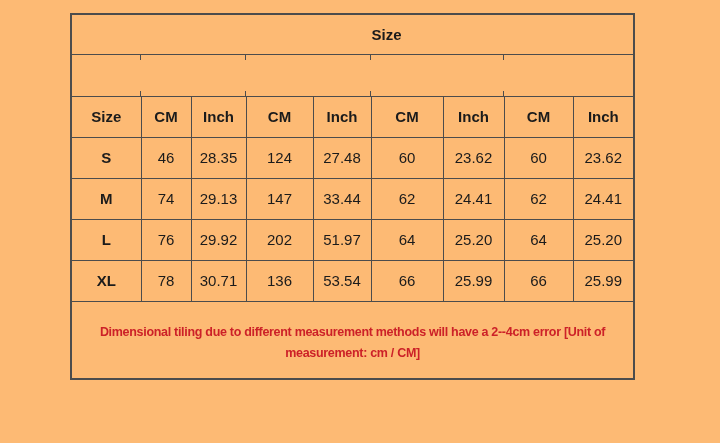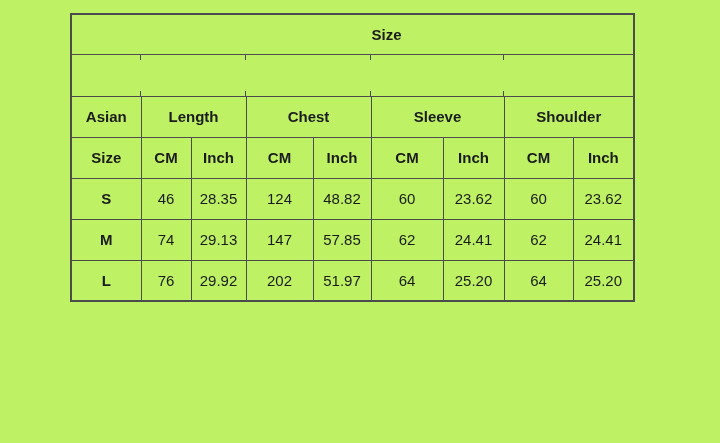--- a/index.html
+++ b/index.html
@@ -1,18 +1,18 @@
 <!DOCTYPE html>
 <html><head>
 <meta charset="utf-8">
 <style>
   * { margin:0; padding:0; box-sizing:border-box; }
   html,body { width:720px; height:443px; background:#fefefe; overflow:hidden; }
   .canvas {
-    position:relative; width:720px; height:443px; background:#bef264;
+    position:relative; width:720px; height:443px; background:#fdba74;
     font-family:"Liberation Sans","DejaVu Sans",sans-serif; color:#1b1b1b;
   }
   table.size-table {
     position:absolute; left:70px; top:13px; width:563px;
     border-collapse:collapse; table-layout:fixed;
     border:2px solid #4c4c4c;
   }
   table.size-table td {
     border:1px solid #4c4c4c;
     text-align:center; vertical-align:middle;
@@ -82,72 +82,82 @@
         <i class="tick t" style="left:173px"></i>
         <i class="tick t" style="left:298px"></i>
         <i class="tick t" style="left:431px"></i>
         <i class="tick b" style="left:68px"></i>
         <i class="tick b" style="left:173px"></i>
         <i class="tick b" style="left:298px"></i>
         <i class="tick b" style="left:431px"></i>
       </td>
     </tr>
 
-    <tr class="r-group">
-      <td class="group-cell">Asian</td>
-      <td class="group-cell" colspan="2">Length</td>
-      <td class="group-cell" colspan="2">Chest</td>
-      <td class="group-cell" colspan="2">Sleeve</td>
-      <td class="group-cell" colspan="2">Shoulder</td>
-    </tr>
 
     <tr class="r-unit">
       <td class="unit-cell">Size</td>
       <td class="unit-cell">CM</td>
       <td class="unit-cell">Inch</td>
       <td class="unit-cell">CM</td>
       <td class="unit-cell">Inch</td>
       <td class="unit-cell">CM</td>
       <td class="unit-cell">Inch</td>
       <td class="unit-cell">CM</td>
       <td class="unit-cell">Inch</td>
     </tr>
 
     <tr class="r-data">
       <td class="size-label">S</td>
       <td class="num-cell">46</td>
       <td class="num-cell">28.35</td>
       <td class="num-cell">124</td>
-      <td class="num-cell">48.82</td>
+      <td class="num-cell">27.48</td>
       <td class="num-cell">60</td>
       <td class="num-cell">23.62</td>
       <td class="num-cell">60</td>
       <td class="num-cell">23.62</td>
     </tr>
 
     <tr class="r-data">
       <td class="size-label">M</td>
       <td class="num-cell">74</td>
       <td class="num-cell">29.13</td>
       <td class="num-cell">147</td>
-      <td class="num-cell">57.85</td>
+      <td class="num-cell">33.44</td>
       <td class="num-cell">62</td>
       <td class="num-cell">24.41</td>
       <td class="num-cell">62</td>
       <td class="num-cell">24.41</td>
     </tr>
 
     <tr class="r-data">
       <td class="size-label">L</td>
       <td class="num-cell">76</td>
       <td class="num-cell">29.92</td>
       <td class="num-cell">202</td>
       <td class="num-cell">51.97</td>
       <td class="num-cell">64</td>
       <td class="num-cell">25.20</td>
       <td class="num-cell">64</td>
       <td class="num-cell">25.20</td>
     </tr>
 
+    <tr class="r-data">
+      <td class="size-label">XL</td>
+      <td class="num-cell">78</td>
+      <td class="num-cell">30.71</td>
+      <td class="num-cell">136</td>
+      <td class="num-cell">53.54</td>
+      <td class="num-cell">66</td>
+      <td class="num-cell">25.99</td>
+      <td class="num-cell">66</td>
+      <td class="num-cell">25.99</td>
+    </tr>
 
+    <tr class="r-footer">
+      <td colspan="9" class="footer-cell">
+        <div class="footer-line">Dimensional tiling due to different measurement methods will have a 2--4cm error [Unit of</div>
+        <div class="footer-line">measurement: cm / CM]</div>
+      </td>
+    </tr>
   </tbody>
     </table>
 </div>
 
 </body></html>

